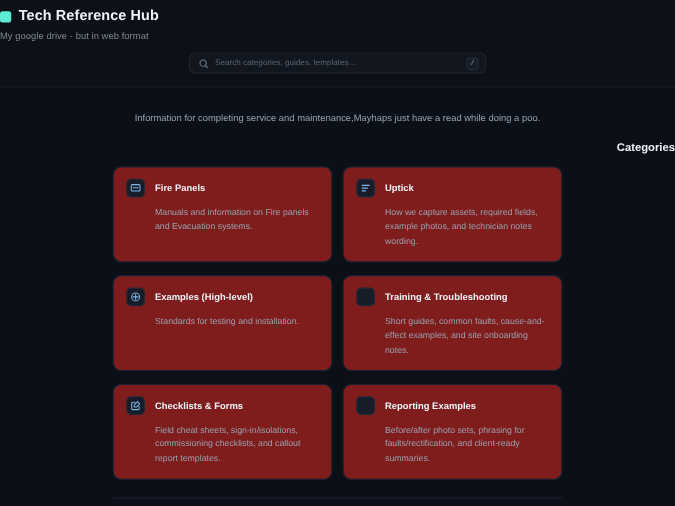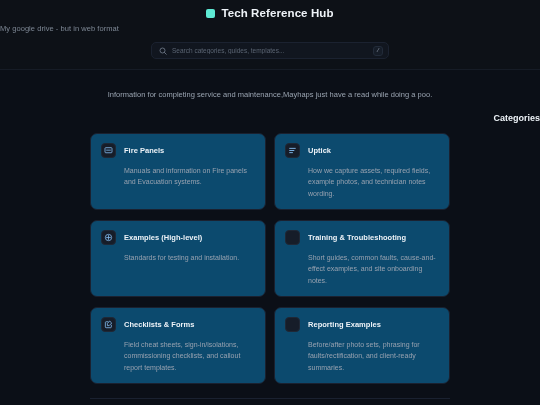--- a/index.html
+++ b/index.html
@@ -20,21 +20,20 @@
   
   .header-band {
     background: #0d1117;
     border-bottom: 1px solid #161c26;
     padding: 7px 0 10px 0;
   }
 
   .brand {
     display: flex;
     align-items: center;
-    justify-content: center;
     gap: 6px;
   }
 
   .brand-mark {
     width: 9px;
     height: 9px;
     border-radius: 2px;
     background: #5eead4;
     display: block;
   }
@@ -117,21 +116,21 @@
   
   .grid {
     width: 360px;
     margin: 10px auto 0 auto;
     display: grid;
     grid-template-columns: 176px 176px;
     gap: 10px 8px;
   }
 
   .card {
-    background: #0c4a6e;
+    background: #7f1d1d;
     border: 1px solid #1a2130;
     border-radius: 7px;
     padding: 9px 10px 10px 10px;
   }
 
   .card-head {
     display: flex;
     align-items: flex-start;
     gap: 8px;
   }

